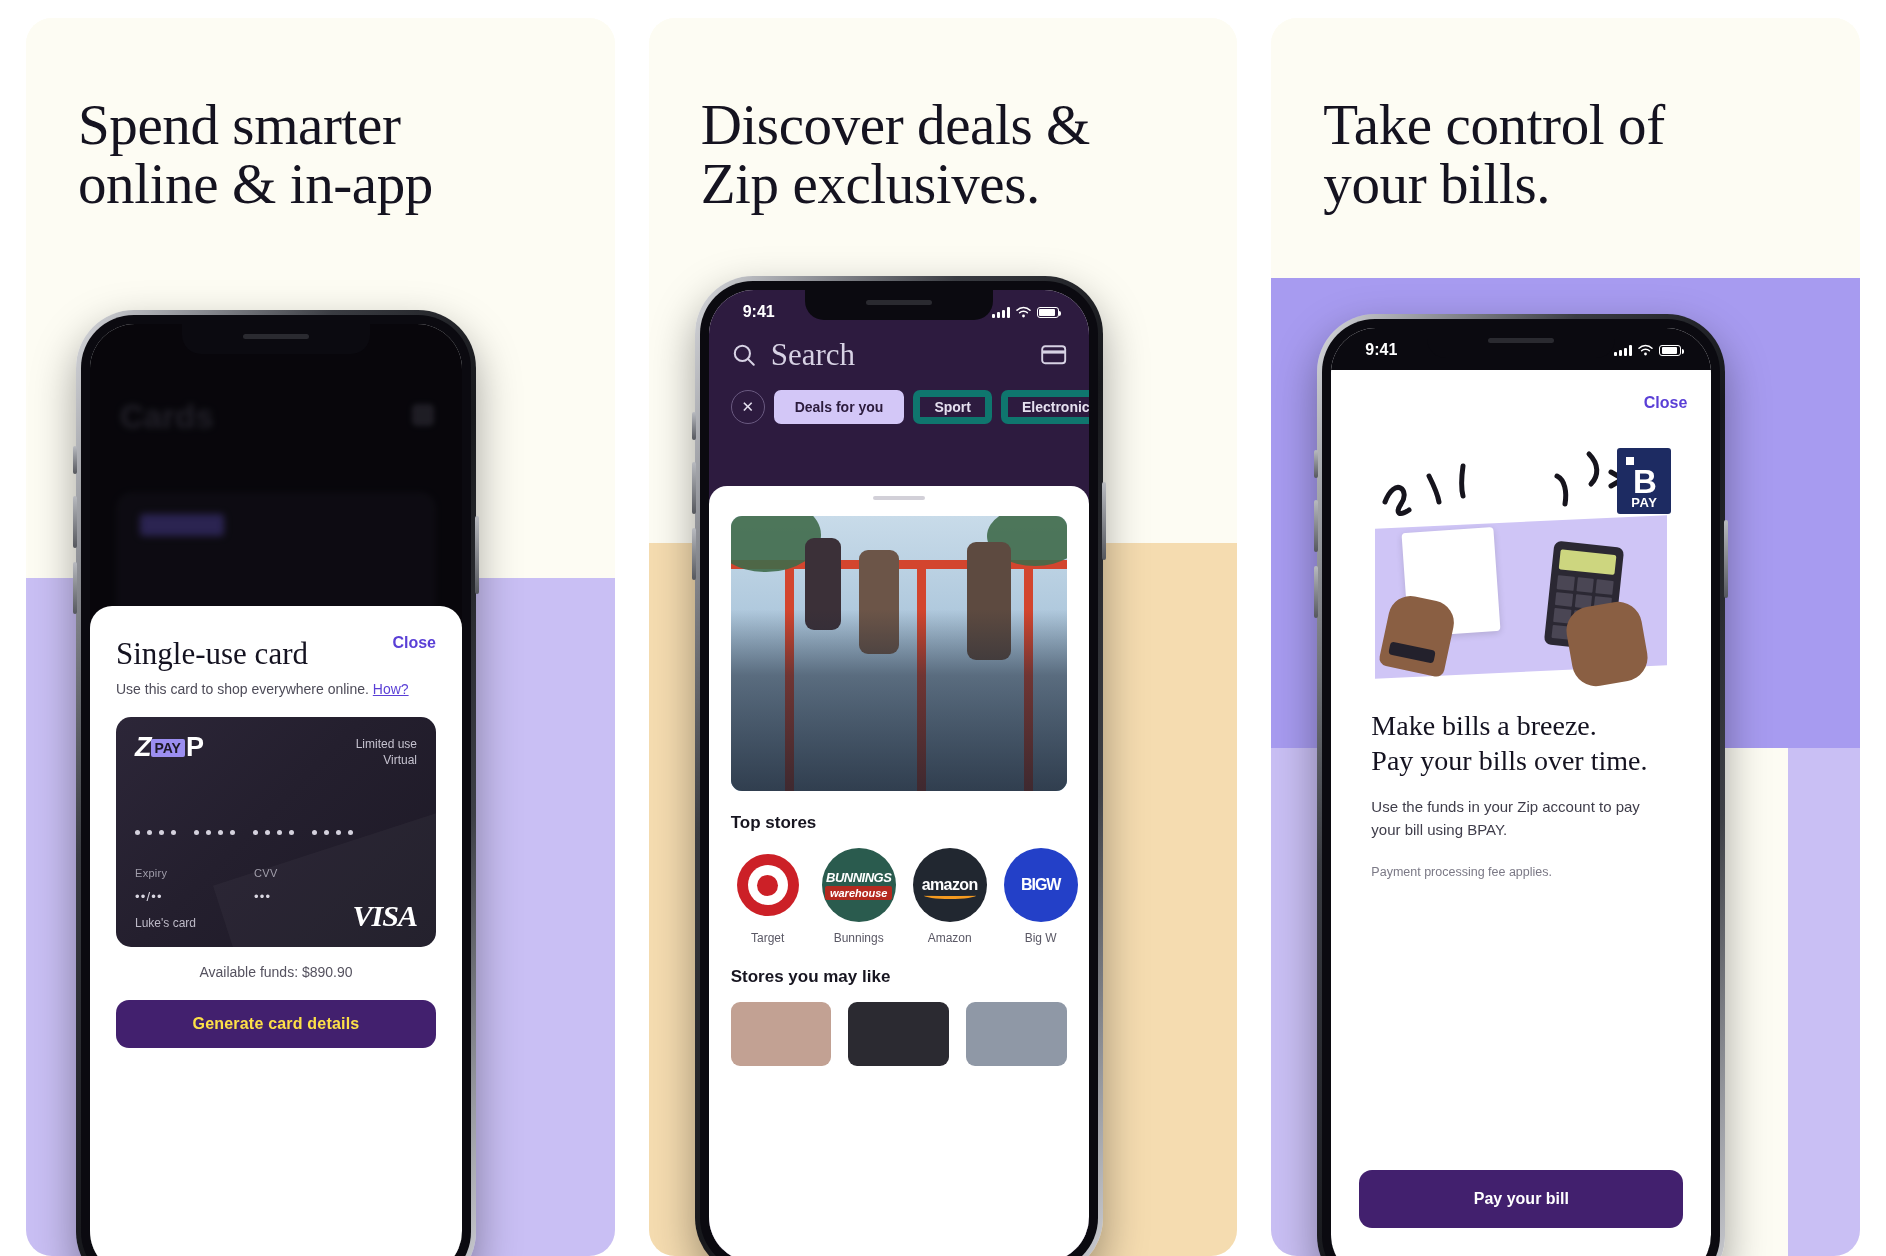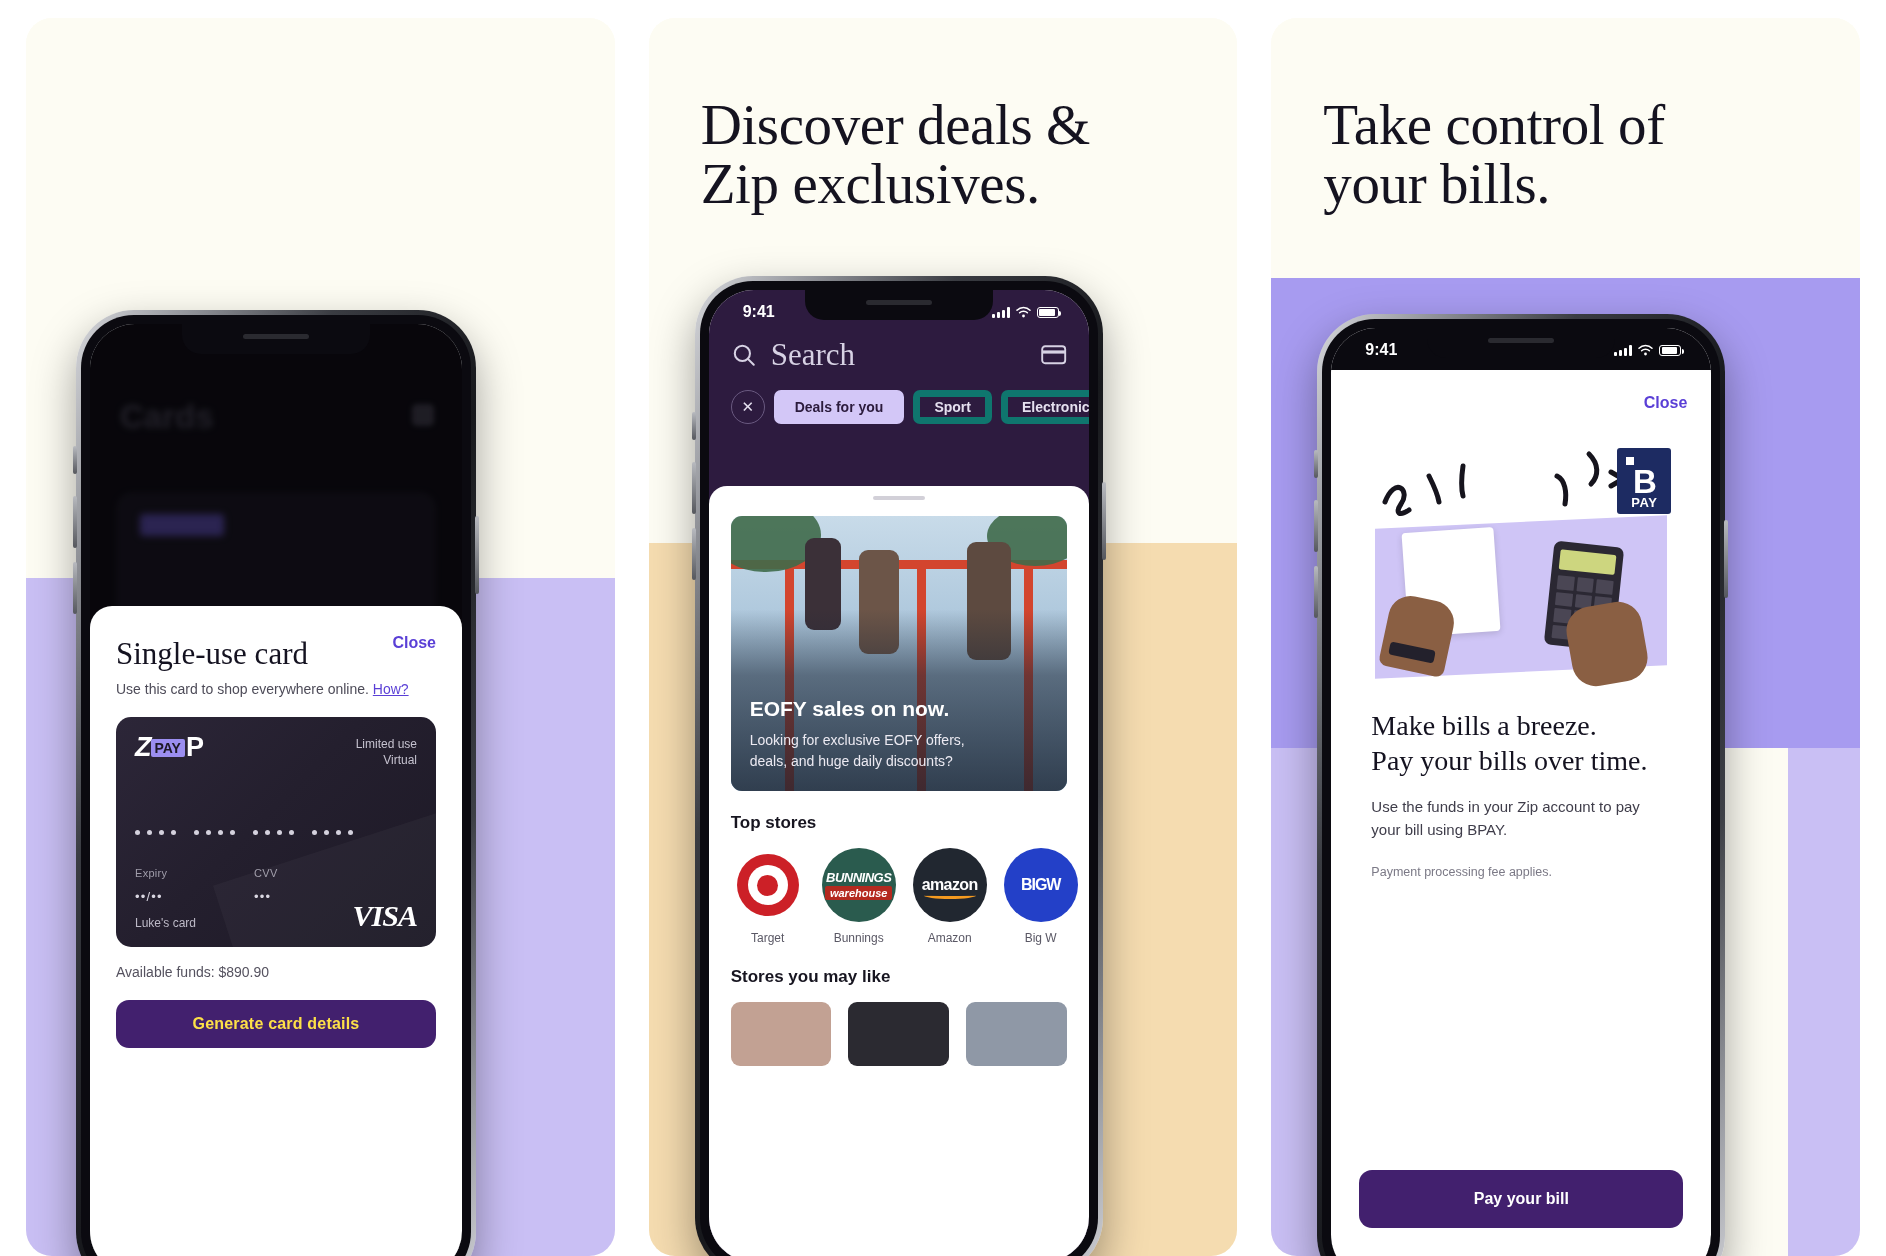--- a/index.html
+++ b/index.html
@@ -199,21 +199,21 @@
   .dgrp i { width: 5px; height: 5px; border-radius: 50%; background: #d4d1dd; display: block; }
   .vc-label { position: absolute; font-size: 11px; color: #a09daa; letter-spacing: .3px;}
   .vc-val { position: absolute; font-size: 13px; color: #d9d6e1; letter-spacing: 1.2px;}
   .vc-name { position: absolute; left: 19px; bottom: 17px; font-size: 12px; color: #bdbac7;}
   .visa {
     position: absolute; right: 19px; bottom: 14px;
     font-family: "Liberation Serif", serif;
     font-style: italic; font-weight: bold; font-size: 30px; color: #fff;
     letter-spacing: -1px;
   }
-  .funds { text-align: left; font-size: 14px; color: #55525f; margin-top: 17px; }
+  .funds { text-align: center; font-size: 14px; color: #55525f; margin-top: 17px; }
   .btn-primary {
     margin-top: 20px; height: 48px; border-radius: 13px;
     background: #42206e; color: #fde047;
     display: flex; align-items: center; justify-content: center;
     font-size: 16px; font-weight: bold; letter-spacing: .2px;
     border: none; width: 100%;
   }
 
   
   #phone2 { left: 46px; top: 258px; width: 408px; height: 1000px; }
@@ -328,20 +328,24 @@
 </style>
 </head>
 <body>
 
 <div class="stage">
 
   <div class="panel">
     <div class="blk cream-top-1"></div>
     <div class="blk blk-lilac-1"></div>
 
+    <div class="panel-head">
+      <div class="panel-title">Spend smarter
+online &amp; in-app</div>
+    </div>
 
     <div class="phone" id="phone1">
       <div class="side-btn sb-l1"></div>
       <div class="side-btn sb-l2"></div>
       <div class="side-btn sb-l3"></div>
       <div class="side-btn sb-r1"></div>
       <div class="phone-inner">
         <div class="screen">
           <div class="dark-app">
             <div class="blurtitle">Cards</div>
@@ -482,25 +486,20 @@
               <div class="bar-h"></div>
               <div class="bar-v" style="left:54px"></div>
               <div class="bar-v" style="left:186px"></div>
               <div class="bar-v" style="right:34px"></div>
               <div class="palm" style="left:-20px;top:-18px;width:110px;height:74px;"></div>
               <div class="palm" style="right:-16px;top:-10px;width:96px;height:60px;"></div>
               <div class="fig" style="left:74px;top:22px;width:36px;height:92px;background:#3b3038;"></div>
               <div class="fig" style="left:128px;top:34px;width:40px;height:104px;background:#6c5548;"></div>
               <div class="fig" style="right:56px;top:26px;width:44px;height:118px;background:#5d4a40;"></div>
               <div class="promo-scrim"></div>
-              <div class="promo-txt">
-                <div class="promo-h">EOFY sales on now.</div>
-                <div class="promo-p">Looking for exclusive EOFY offers,
-deals, and huge daily discounts?</div>
-              </div>
             </div>
 
             <div class="sect-h">Top stores</div>
             <div class="stores">
               <div class="store">
                 <div class="store-ic s-target">
                   <div class="t-ring">
                       <div class="t-ring2">
                         <div class="t-dot"></div>
                       </div>

